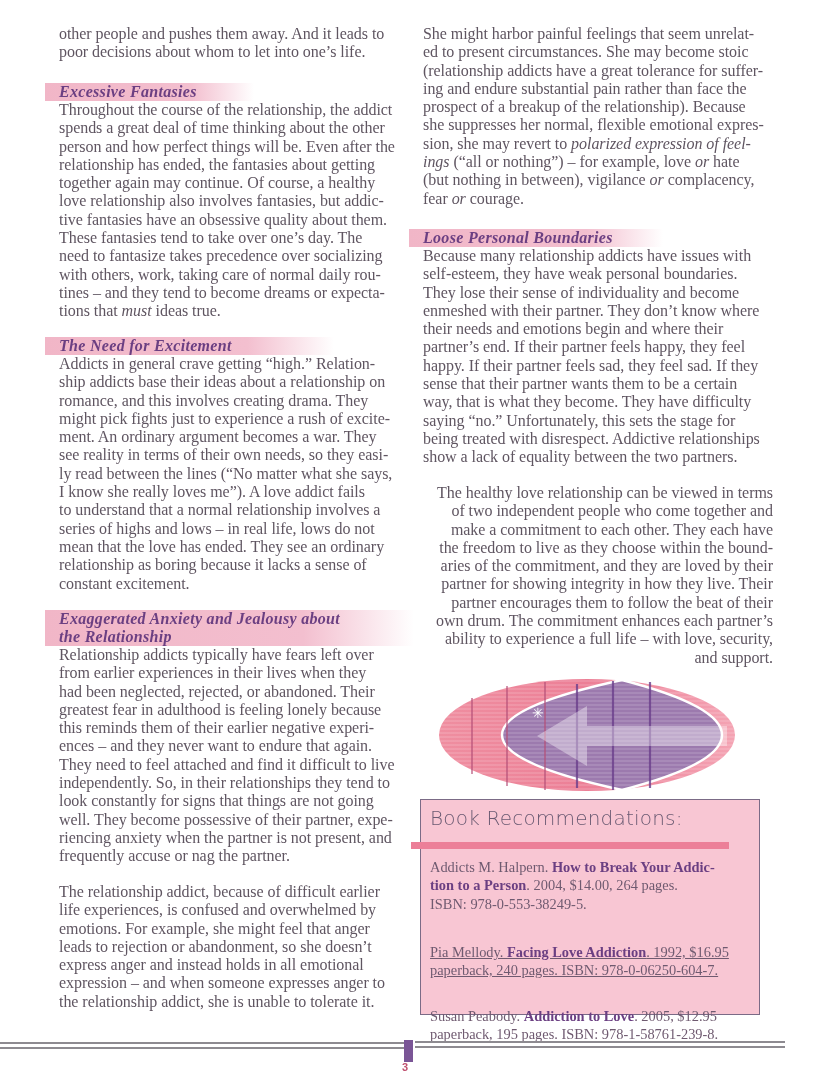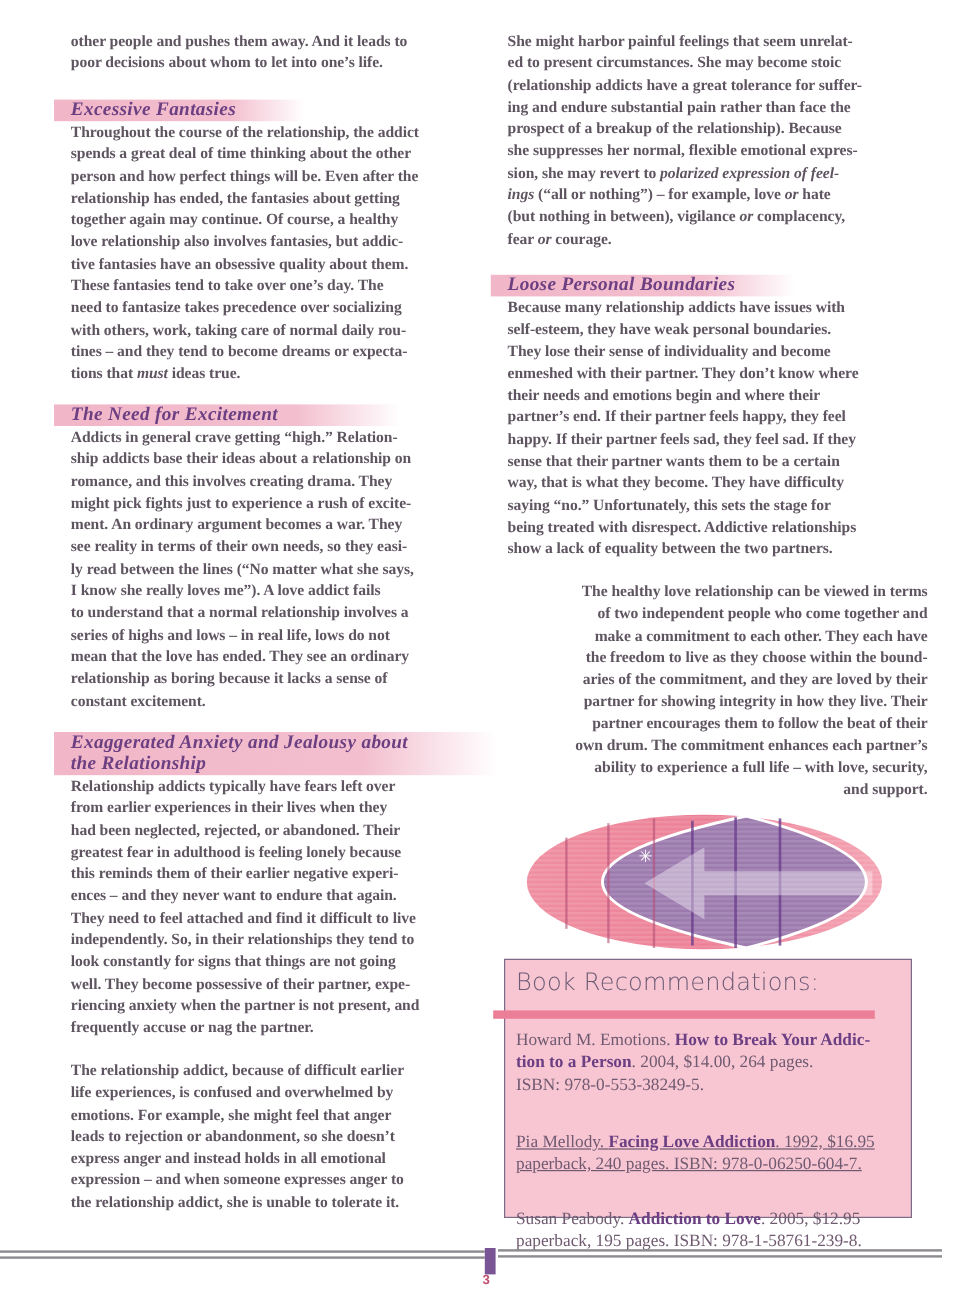--- a/index.html
+++ b/index.html
@@ -5,23 +5,22 @@
     html, body { margin: 0; padding: 0; }
     body {
       width: 815px; height: 1089px; background: #ffffff; position: relative; overflow: hidden;
       font-family: "Liberation Serif", "DejaVu Serif", serif;
       color: #5f5561;
     }
     .col { position: absolute; top: 0; }
     .col-left { left: 59px; width: 340px; }
     .col-right { left: 423px; width: 345px; }
     p.body {
-      margin: 0; font-size: 13px; line-height: 18.3px; letter-spacing: -0.05px;
+      margin: 0; font-size: 16px; line-height: 18.3px; letter-spacing: -0.05px;
       white-space: pre-line;
-      font-weight: bold;
     }
     .heading {
       position: relative; margin: 0; font-family: "Liberation Serif", "DejaVu Serif", serif;
       font-style: italic; font-weight: bold; color: #6b3f82; font-size: 16px; line-height: 18px;
       letter-spacing: 0.3px;
     }
     .heading-bg {
       position: absolute; left: -14px; top: 0; bottom: 0; right: -20px;
       background: linear-gradient(90deg, #f1b6c7 0%, #f3bfcf 70%, rgba(246,206,218,0) 100%);
       z-index: 0;
@@ -196,21 +195,21 @@
       <line x1="176" y1="5" x2="176" y2="114"></line>
       <line x1="213" y1="6" x2="213" y2="112"></line>
   </g>
   <path d="M100 60 L150 30 L150 50 L290 50 L290 70 L150 70 L150 90 Z" fill="rgba(255,255,255,0.38)"></path>
   <text x="95" y="42" font-size="14" fill="#ffffff" font-family="DejaVu Sans, sans-serif">✳</text>
 </svg>
 
 <div class="book-box">
   <div class="book-title">Book Recommendations:</div>
   <div class="book-rule"></div>
-  <div class="book-entry" style="top:58px; white-space:pre-line;"><span>Howard M. Emotions. </span><b>How to Break Your Addic-
+  <div class="book-entry" style="top:58px; white-space:pre-line;"><span>Addicts M. Halpern. </span><b>How to Break Your Addic-
 tion to a Person</b><span>. 2004, $14.00, 264 pages.
 ISBN: 978-0-553-38249-5.</span></div>
   <div class="book-entry" style="top:143px; white-space:pre-line;text-decoration:underline;"><span>Pia Mellody. </span><b>Facing Love Addiction</b><span>. 1992, $16.95
 paperback, 240 pages. ISBN: 978-0-06250-604-7.</span></div>
   <div class="book-entry" style="top:168px; white-space:pre-line;margin-top:39px;"><span>Susan Peabody. </span><b>Addiction to Love</b><span>. 2005, $12.95
 paperback, 195 pages. ISBN: 978-1-58761-239-8.</span></div>
 </div>
 
 <div class="footer-line" style="left:0; top:1042px; width:404px; height:1.5px;"></div>
 <div class="footer-line" style="left:0; top:1047px; width:404px; height:1.5px;"></div>

